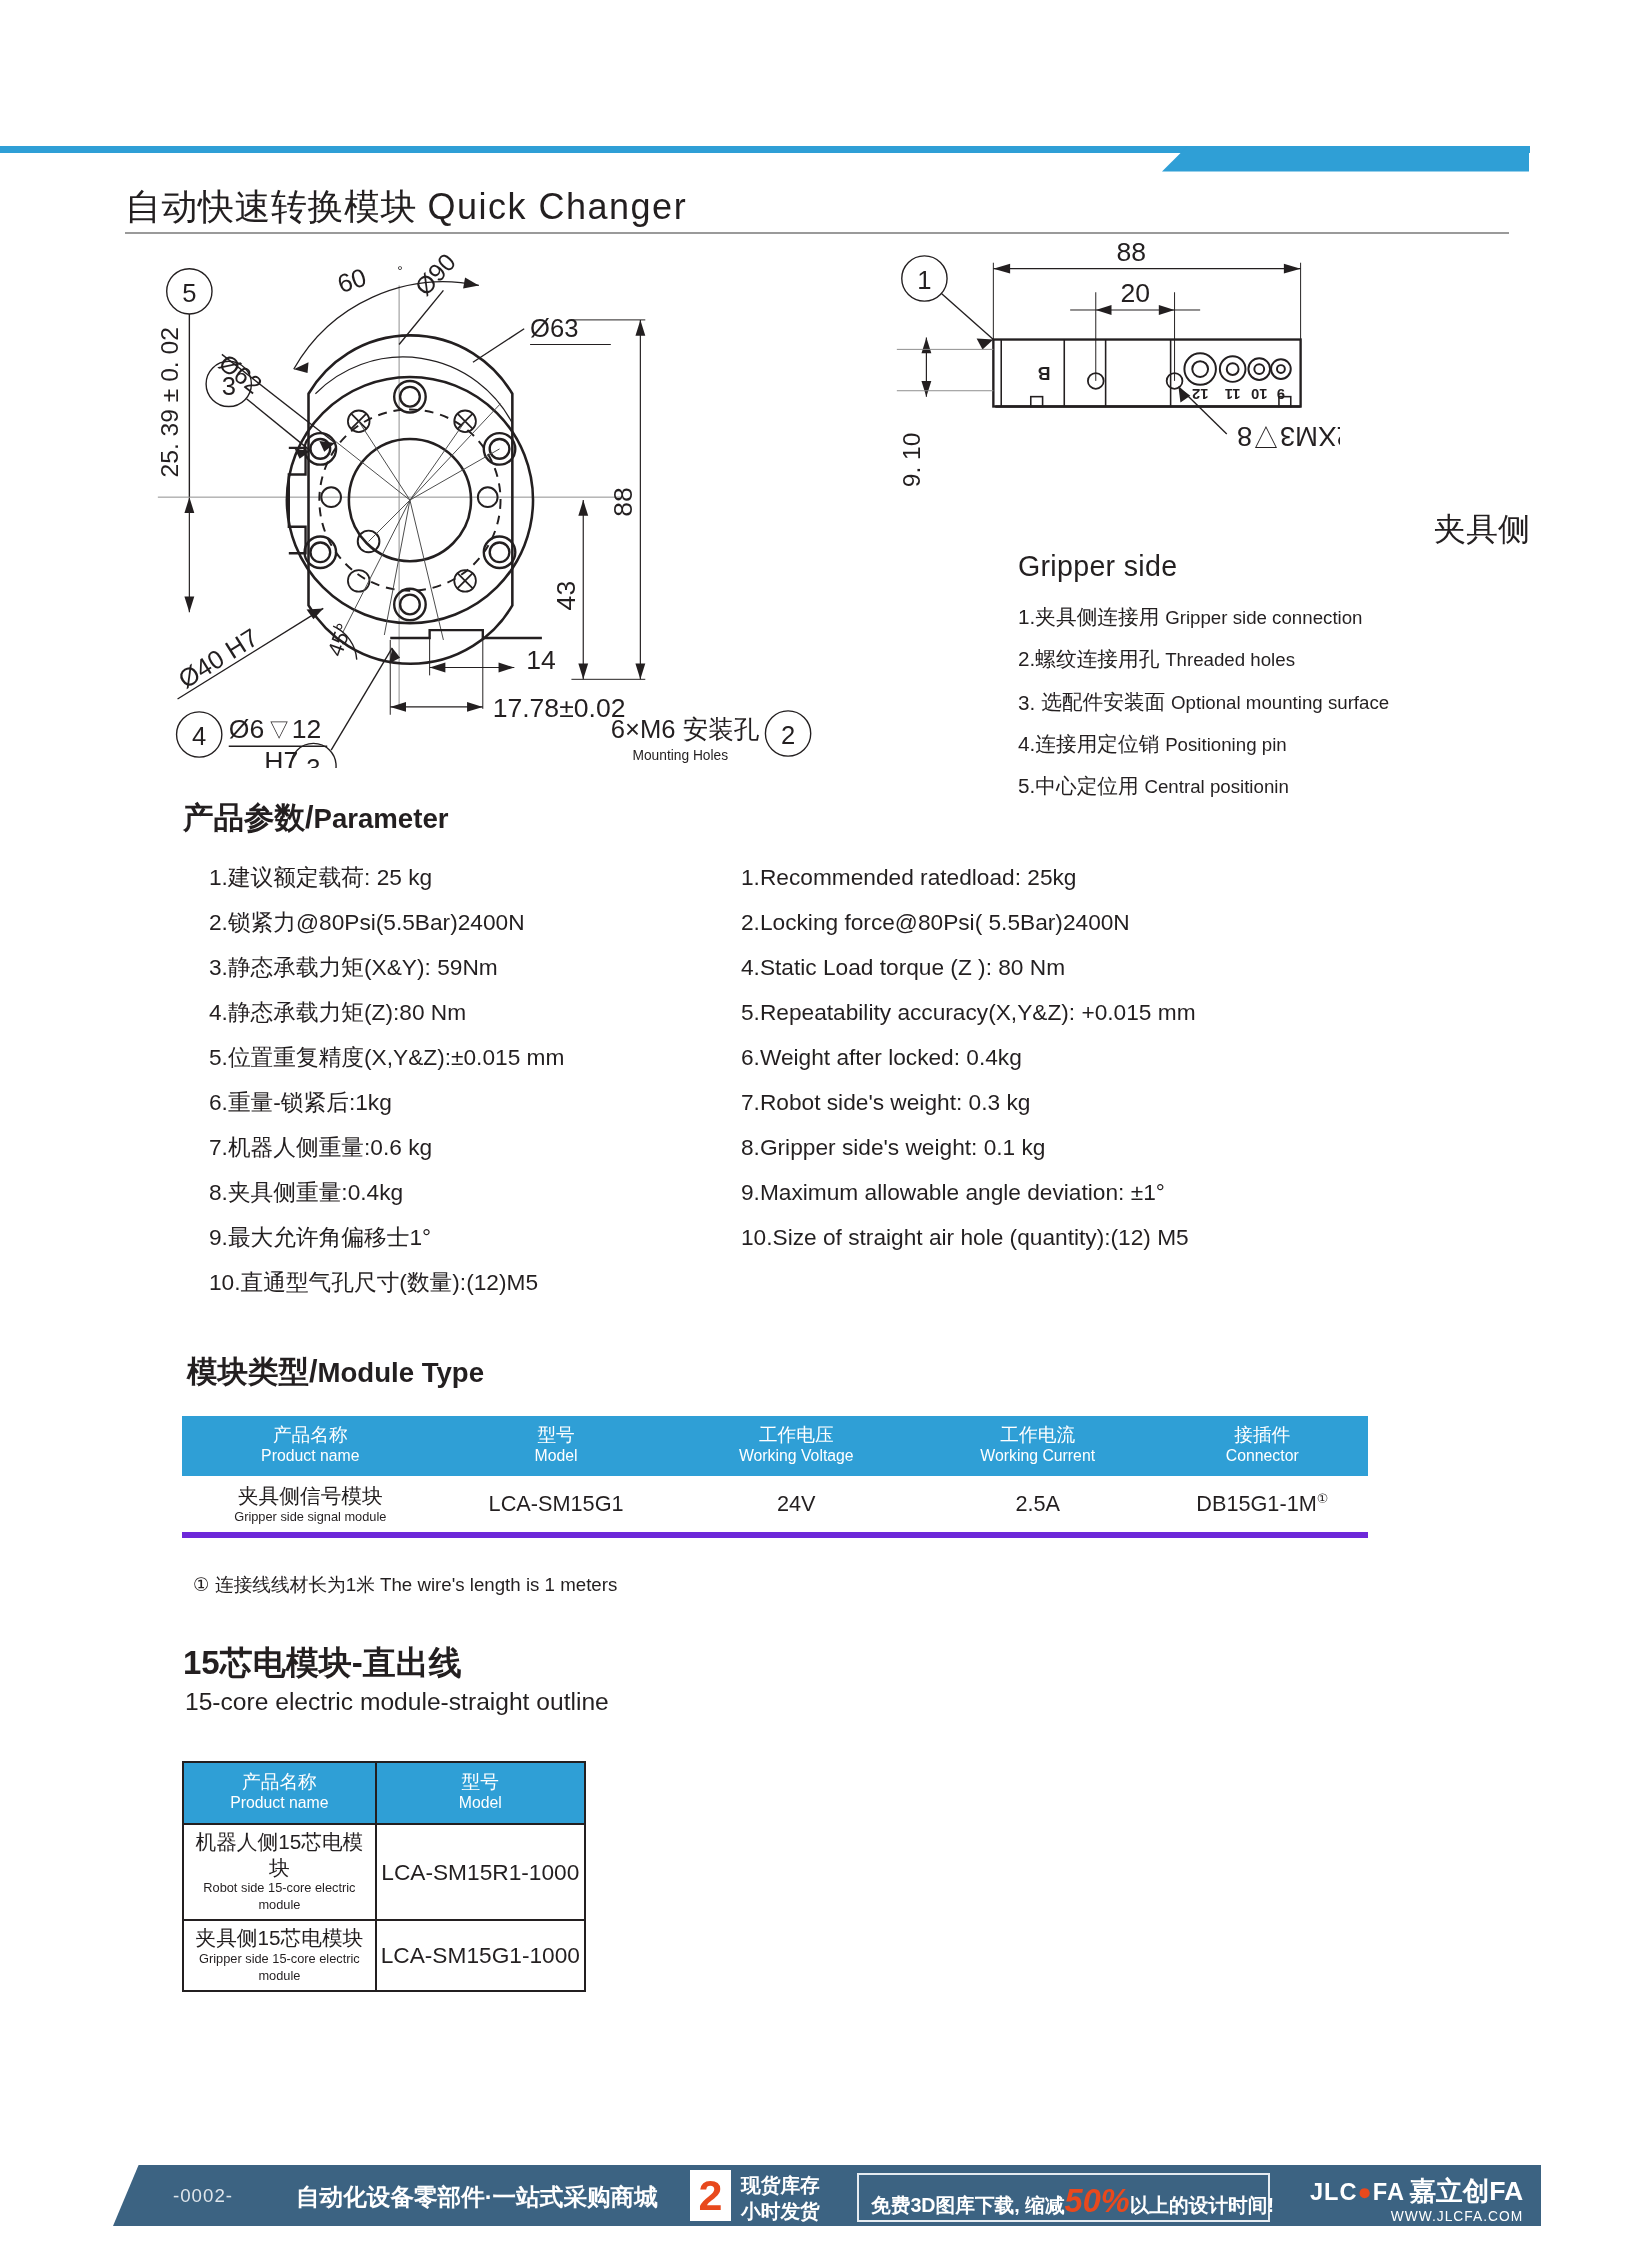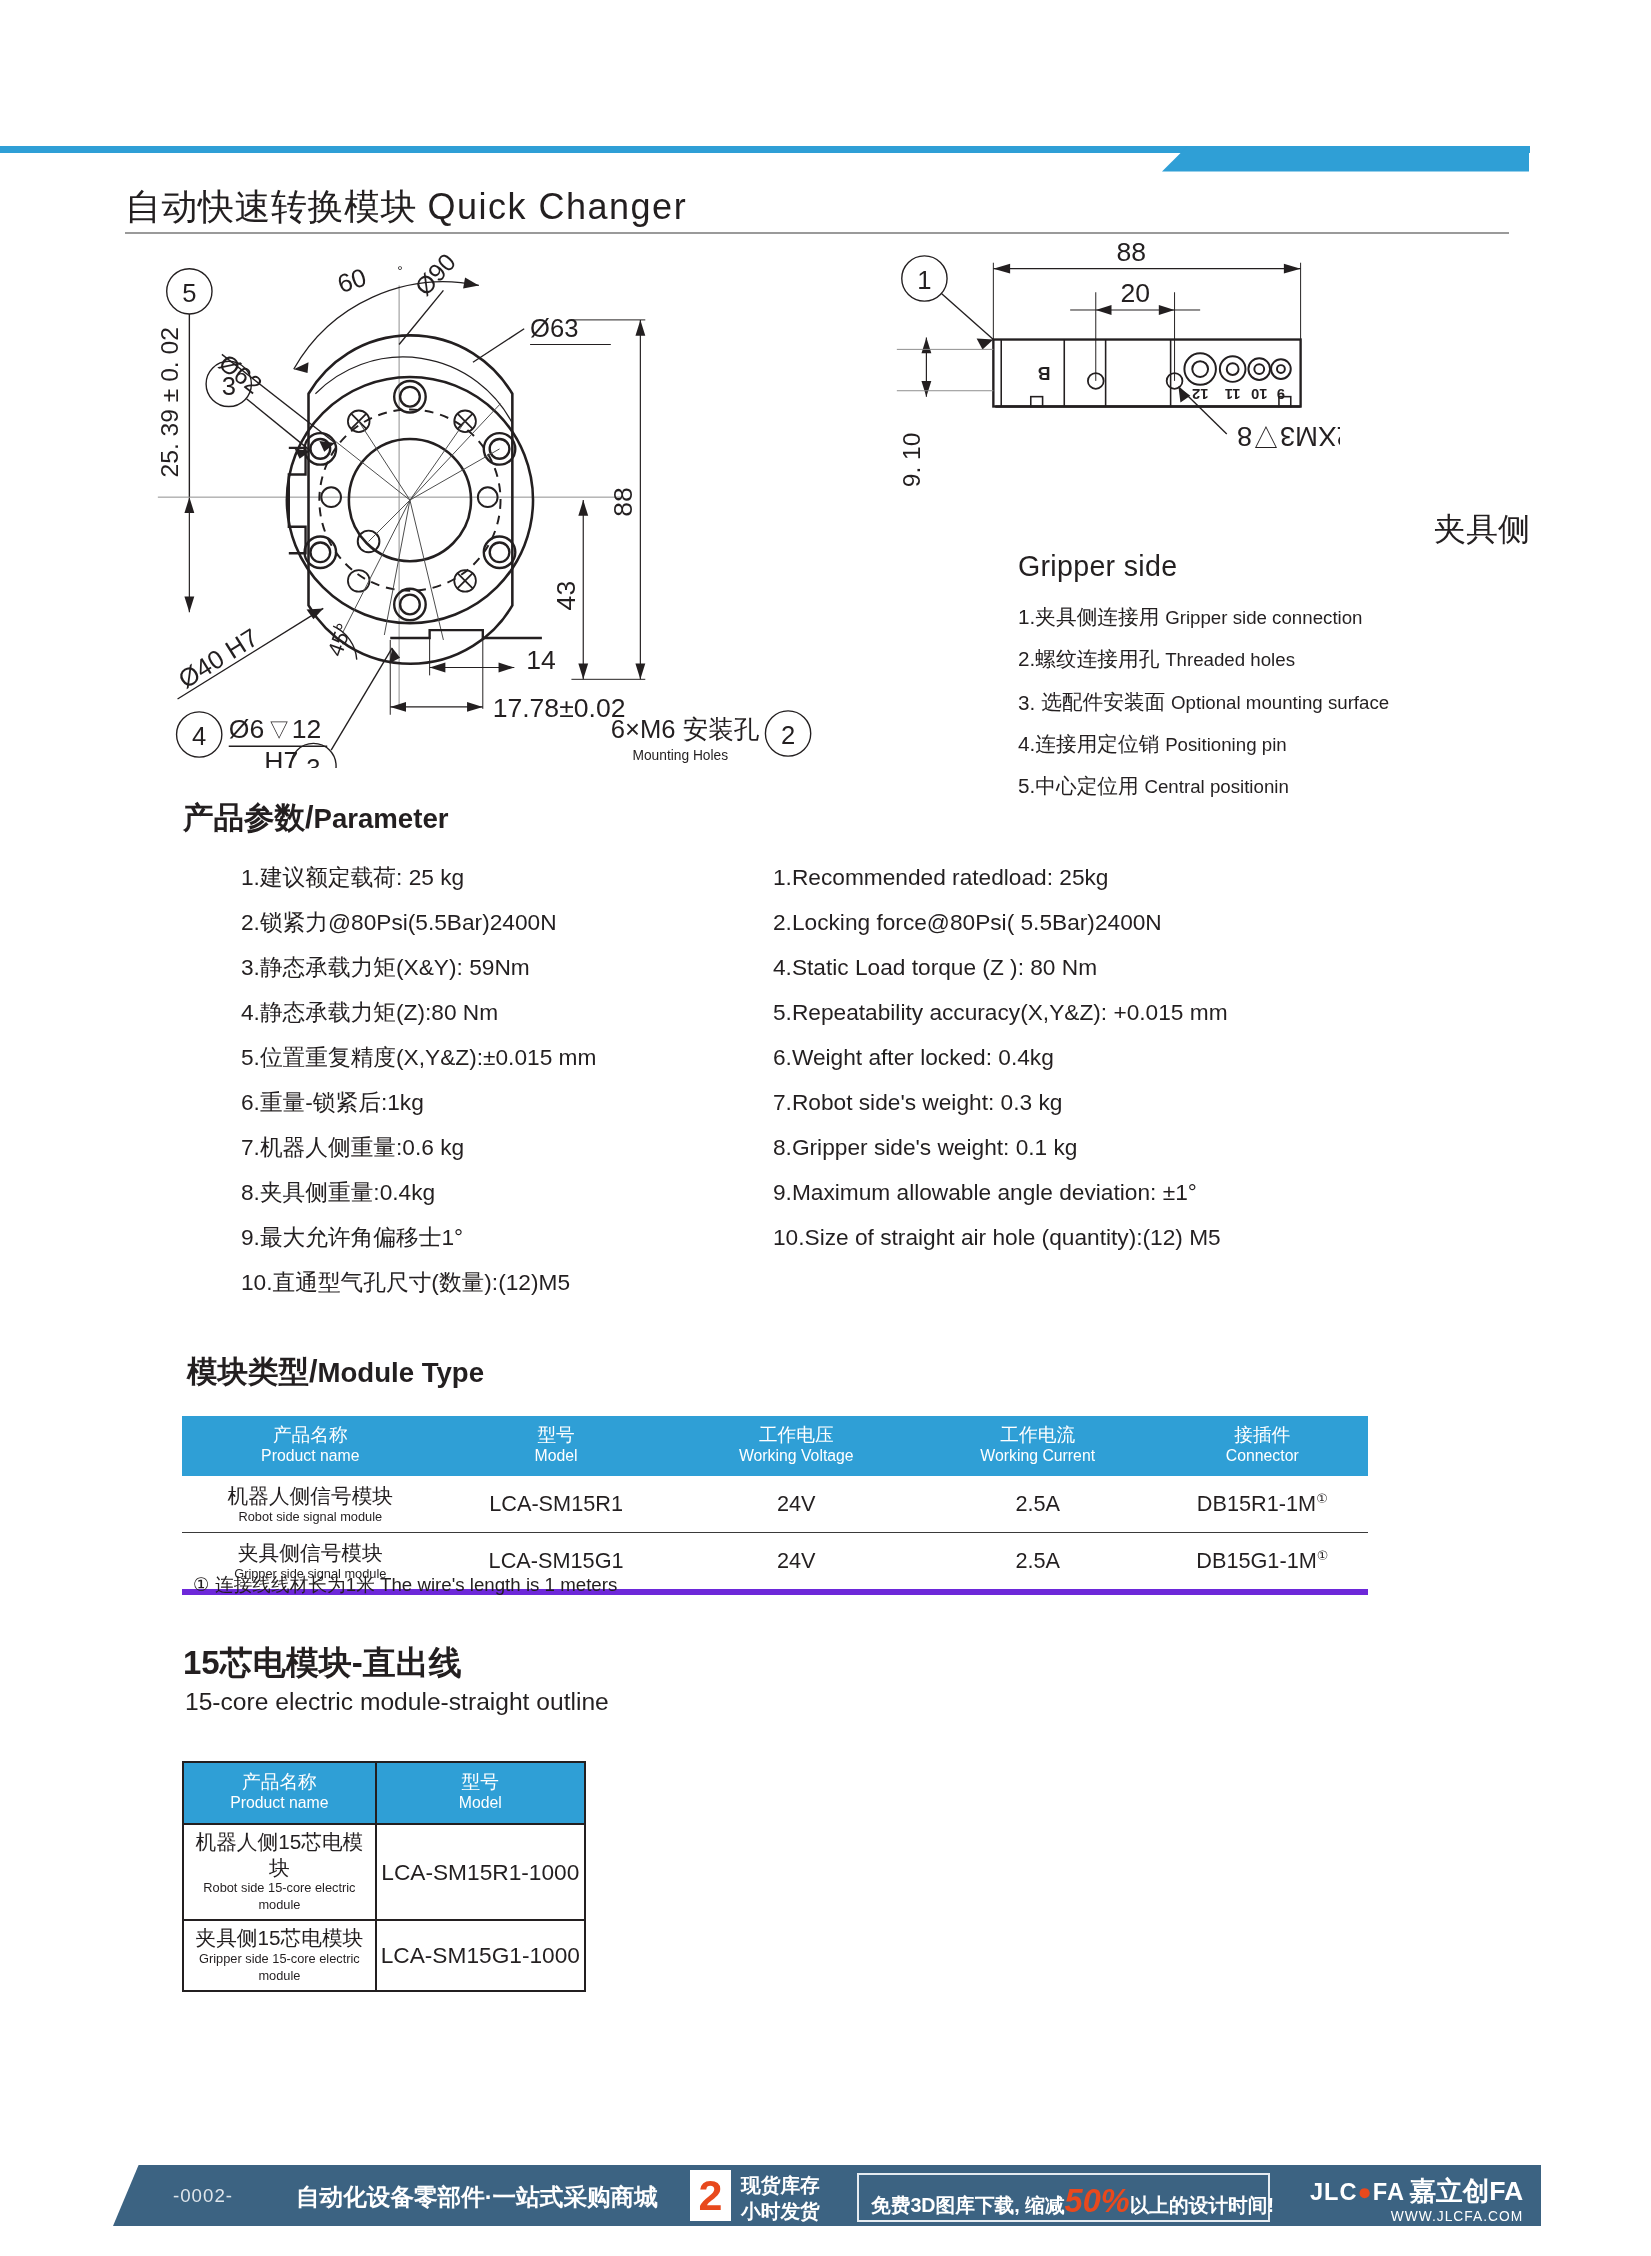--- a/index.html
+++ b/index.html
@@ -36,21 +36,21 @@
   .gs-item.idx3 .num{font-size:20.7px;}
   .gs-item.idx3 .body{margin-left:5.9px;}
 
   
   .sec-h{position:absolute;font-weight:700;white-space:nowrap;}
   .sec-h .cn{font-size:30.5px;letter-spacing:0px;}
   .sec-h .en{font-size:27.6px;letter-spacing:0px;}
 
   
   .plist{position:absolute;}
-  .plist div{font-size:22.7px;line-height:45px;white-space:nowrap;margin-left:32px;}
+  .plist div{font-size:22.7px;line-height:45px;white-space:nowrap;}
 
   
   .tbl{position:absolute;border-collapse:collapse;}
   .tbl th{background:#2f9fd6;color:#fff;font-weight:400;padding:6.9px 3.9px 8.9px;}
   .tbl th .cn{display:block;font-size:18.7px;line-height:23.6px;}
   .tbl th .en{display:block;font-size:15.8px;line-height:20.7px;}
   .tbl td{text-align:center;padding:6.9px 3.9px;font-size:21.7px;color:#231f20;}
   .tbl td .cn{display:block;font-size:20.7px;line-height:25.6px;}
   .tbl td .en{display:block;font-size:12.8px;line-height:16.7px;}
   .sup{font-size:12.8px;vertical-align:super;}
@@ -410,32 +410,20 @@
         </th>
         <th style="width:209px">
           <span class="cn">接插件</span>
           <span class="en">Connector</span>
         </th>
       </tr>
     </thead>
     <tbody>
       <tr>
         <td>
-          <span class="cn">机器人侧信号模块</span>
-          <span class="en">Robot side signal module</span>
-        </td>
-        <td>LCA-SM15R1</td>
-        <td>24V</td>
-        <td>2.5A</td>
-        <td>
-          <span>DB15R1-1M</span><span class="sup">①</span>
-        </td>
-      </tr>
-      <tr>
-        <td>
           <span class="cn">夹具侧信号模块</span>
           <span class="en">Gripper side signal module</span>
         </td>
         <td>LCA-SM15G1</td>
         <td>24V</td>
         <td>2.5A</td>
         <td>
           <span>DB15G1-1M</span><span class="sup">①</span>
         </td>
       </tr>

